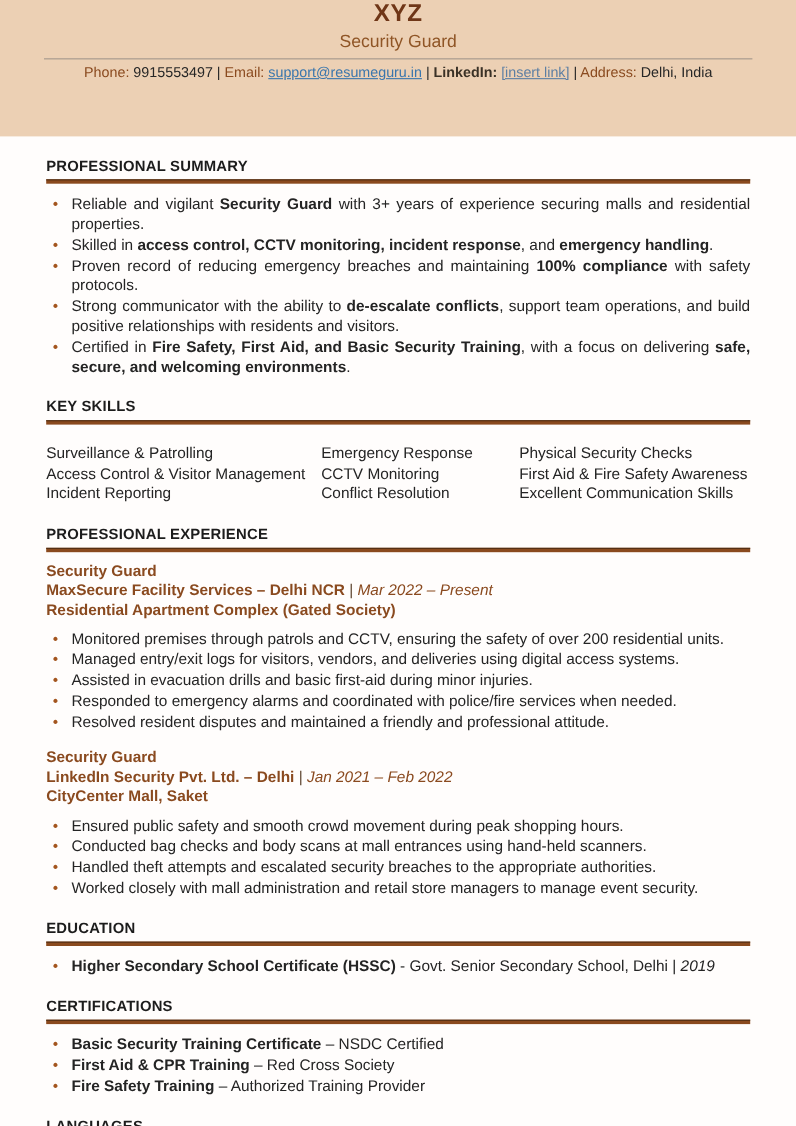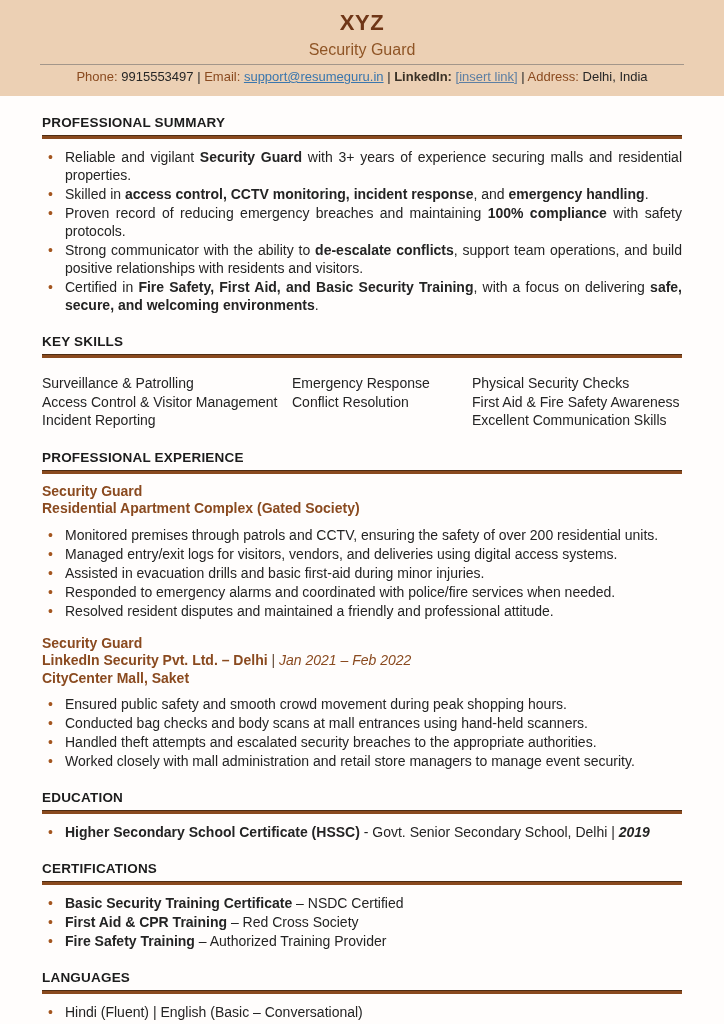--- a/index.html
+++ b/index.html
@@ -7,22 +7,22 @@
     position:relative;
     width:724px;height:1024px;
     overflow:hidden;
     background:#fffdfc;
     font-family:"Liberation Sans",sans-serif;
     color:var(--text-color,#242424);
   }
   
   .header{
     background:var(--header-bg,#ecd0b4);
-    height:96px;box-sizing:border-box;
-    padding-top:11px;text-align:center;
+    height:124px;box-sizing:border-box;
+    text-align:center;
   }
   .name{font-size:22px;font-weight:700;color:var(--name-color,#6f3617);letter-spacing:.5px;line-height:24px;}
   .subtitle{font-size:16px;color:var(--subtitle-color,#8f5526);margin-top:6px;line-height:18px;}
   .hdr-rule{width:644px;margin:5px auto 4px;border-top:1px solid #a3968a;height:0;}
   .contact{font-size:13px;line-height:16px;color:#262626;}
   .contact .label{font-weight:400;color:var(--label-color,#8a4a1f);}
   .contact .label-dark{font-weight:700;color:#3a3126;text-align:right;}
   .contact a{cursor:pointer;}
   .link{color:var(--link-color,#3a76ad);text-decoration:underline;}
   .link-muted{color:var(--link-muted,#5d7fa3);text-decoration:underline;}
@@ -38,21 +38,21 @@
   .rule{height:3px;margin-top:4px;background:var(--accent,#8a4a1e);border-top:1px solid var(--accent-dark,#4f2d13);}
   .sec-body{margin-top:9px;}
   ul{list-style:none;margin:9px 0 0;padding:0;}
   li{
     position:relative;padding-left:23px;
     font-size:14px;line-height:18px;margin-bottom:1px;
   }
   li::before{content:"\2022";position:absolute;left:6px;color:var(--bullet-color,#a3551e);}
   .justify li{text-align:justify;}
   .b{font-weight:700;}
-  .i{font-style:italic;font-weight:bold;}
+  .i{font-style:italic;}
   
   .skills-grid{display:grid;grid-template-columns:250px 180px 1fr;font-size:14px;line-height:18.5px;margin-top:16px;}
   
   .job{margin-bottom:15px;}
   .job:last-child{margin-bottom:0;}
   .job-line{font-size:14px;line-height:17.5px;color:var(--brown-text,#8a4a1f);}
   .job-b{font-weight:700;color:var(--brown-text,#8a4a1f);}
   .sep{color:#5f4632;}
   .dates{font-style:italic;color:var(--brown-text,#8a4a1f);}
   .job ul{margin-top:8px;}
@@ -87,36 +87,38 @@
       <h2>KEY SKILLS</h2>
       <div class="rule"></div>
       <div class="skills-grid sec-body" id="skills-grid">
           <div>
             <div>Surveillance &amp; Patrolling</div>
             <div>Access Control &amp; Visitor Management</div>
             <div>Incident Reporting</div>
           </div>
           <div>
             <div>Emergency Response</div>
+            <div>CCTV Monitoring</div>
             <div>Conflict Resolution</div>
           </div>
           <div>
             <div>Physical Security Checks</div>
             <div>First Aid &amp; Fire Safety Awareness</div>
             <div>Excellent Communication Skills</div>
           </div>
         </div>
     </section>
 
     <section>
       <h2>PROFESSIONAL EXPERIENCE</h2>
       <div class="rule"></div>
       <div class="sec-body" id="jobs-container">
           <div class="job">
             <div class="job-line"><span class="job-b">Security Guard</span></div>
+            <div class="job-line"><span class="job-b">MaxSecure Facility Services – Delhi NCR</span><span class="sep"> | </span><span class="dates">Mar 2022 – Present</span></div>
             <div class="job-line"><span class="job-b">Residential Apartment Complex (Gated Society)</span></div>
             <ul>
               <li>Monitored premises through patrols and CCTV, ensuring the safety of over 200 residential units.</li>
               <li>Managed entry/exit logs for visitors, vendors, and deliveries using digital access systems.</li>
               <li>Assisted in evacuation drills and basic first-aid during minor injuries.</li>
               <li>Responded to emergency alarms and coordinated with police/fire services when needed.</li>
               <li>Resolved resident disputes and maintained a friendly and professional attitude.</li>
             </ul>
           </div>
           <div class="job">

